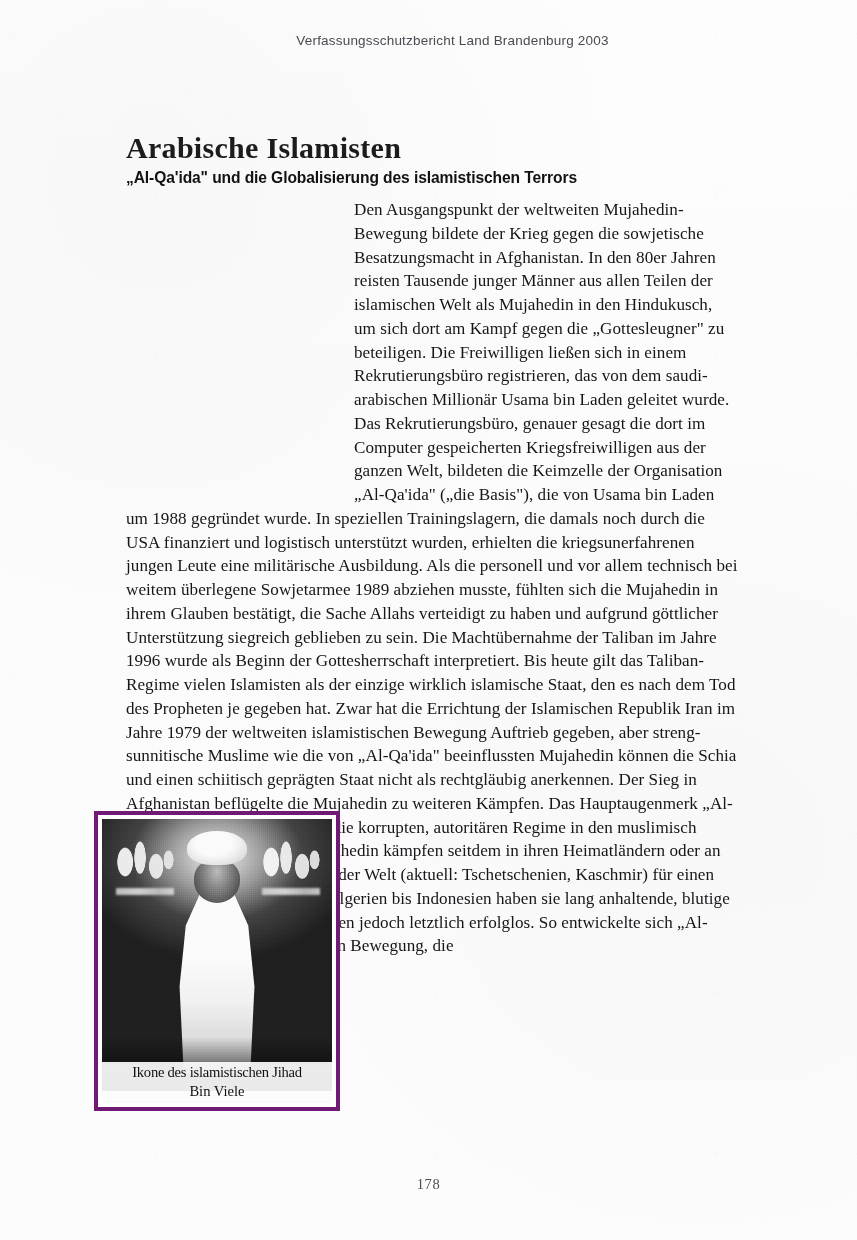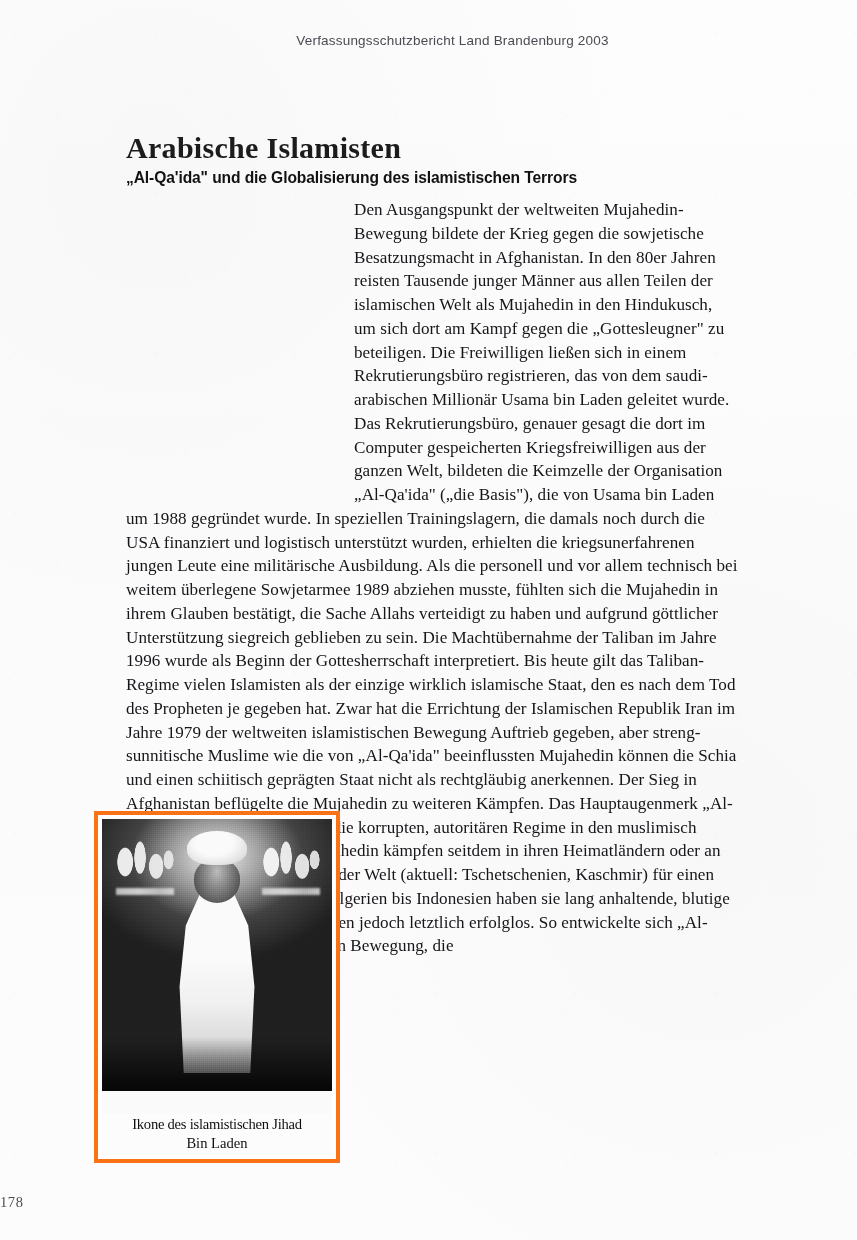--- a/index.html
+++ b/index.html
@@ -110,22 +110,22 @@
     margin: 0 16px 2px 0;
     shape-outside: inset(0);
   }
 
   
   .figure {
     position: absolute;
     left: 54px;
     top: 795px;
     width: 246px;
-    height: 352px;
-    border: 4px solid #f97316;
+    height: 300px;
+    border: 4px solid #701a75;
     background: #ffffff;
     box-sizing: border-box;
     padding: 4px;
   }
   .figure-inner {
     position: relative;
     width: 100%;
     height: 100%;
     background: #fafafa;
     overflow: hidden;
@@ -246,25 +246,25 @@
   }
   .caption .l1 { display: block; white-space: nowrap; letter-spacing: -0.25px; }
   .caption .l2 { display: block; }
 
   
   .folio {
     position: absolute;
     top: 1176px;
     left: 0;
     width: 857px;
+    text-align: center;
     font-family: "Liberation Serif", serif;
     font-size: 14.5px;
     color: #4d4d55;
     letter-spacing: 0.6px;
-    margin-top: 18px;
   }
 
   
   #blurwrap { filter: blur(0.18px); }
 </style>
 </head>
 <body>
 
 <div id="page"></div>
 <div id="speckle"></div>
@@ -291,21 +291,21 @@
         <div class="calig-r"></div>
         <div class="robe-shadow"></div>
         <div class="robe"></div>
         <div class="face"></div>
         <div class="turban"></div>
         <div class="floor"></div>
         <div class="grain"></div>
       </div>
       <figcaption class="caption">
         <span class="l1">Ikone des islamistischen Jihad</span>
-        <span class="l2">Bin Laden</span>
+        <span class="l2">Bin Viele</span>
       </figcaption>
     </div>
   </figure>
 
   <div class="folio">178</div>
 
 </div>
 </div>
 
 </body></html>

